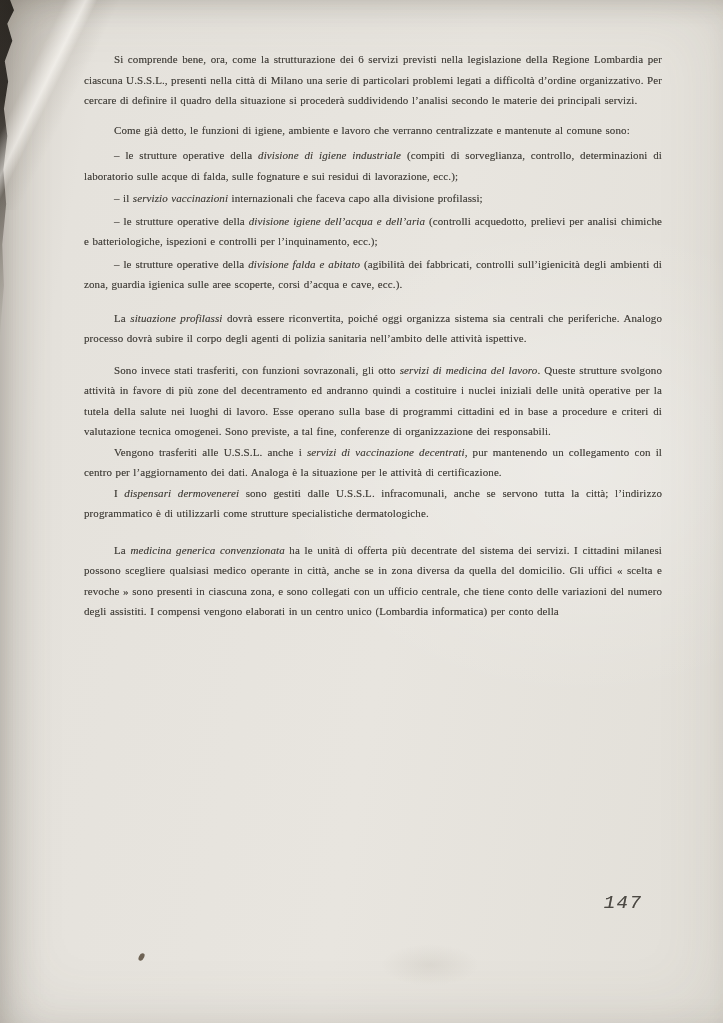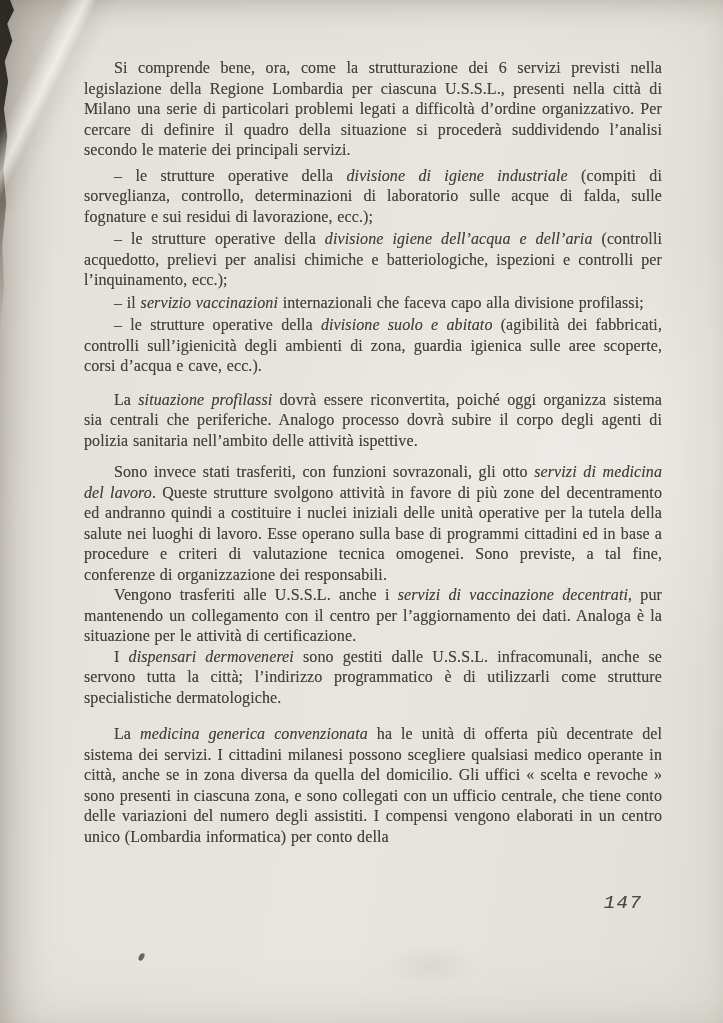--- a/index.html
+++ b/index.html
@@ -54,24 +54,24 @@
       rgba(105,97,85,0.32) 0%,
       rgba(105,97,85,0.16) 28%,
       rgba(252,250,246,0.55) 37%,
       rgba(105,97,85,0.10) 42%,
       transparent 52%);
   }
 
   .text-block {
     position: absolute;
     left: 84px;
-    top: 58px;
+    top: 49px;
     width: 578px;
     color: #45423d;
-    font-size: 16px;
+    font-size: 11px;
     line-height: 20.5px;
     text-align: justify;
     word-spacing: 0.6px;
     letter-spacing: 0.1px;
     text-shadow: 0 0 0.5px rgba(70,65,58,0.55);
   }
   .text-block p {
     margin: 0;
   }
   .text-block p.indent {
@@ -110,24 +110,25 @@
   }
 </style>
 </head>
 <body>
 
 <div class="scan">
   <div class="binding-edge"></div>
   <div class="corner-crease"></div>
   <main class="text-block">
       <p class="indent" style="margin-top: 0px;"><span>Si comprende bene, ora, come la strutturazione dei 6 servizi previsti nella legislazione della Regione Lombardia per ciascuna U.S.S.L., presenti nella città di Milano una serie di particolari problemi legati a difficoltà d’ordine organizzativo. Per cercare di definire il quadro della situazione si procederà suddividendo l’analisi secondo le materie dei principali servizi.</span></p>
+      <p class="indent" style="margin-top: 9px;"><span>Come già detto, le funzioni di igiene, ambiente e lavoro che verranno centralizzate e mantenute al comune sono:</span></p>
       <p class="indent" style="margin-top: 5px;"><span>– le strutture operative della </span><i>divisione di igiene industriale</i><span> (compiti di sorveglianza, controllo, determinazioni di laboratorio sulle acque di falda, sulle fognature e sui residui di lavorazione, ecc.);</span></p>
+      <p class="indent" style="margin-top: 2px;"><span>– il </span><i>servizio vaccinazioni</i><span> internazionali che faceva capo alla divisione profilassi;</span></p>
       <p class="indent" style="margin-top: 2px;"><span>– le strutture operative della </span><i>divisione igiene dell’acqua e dell’aria</i><span> (controlli acquedotto, prelievi per analisi chimiche e batteriologiche, ispezioni e controlli per l’inquinamento, ecc.);</span></p>
-      <p class="indent" style="margin-top: 2px;"><span>– il </span><i>servizio vaccinazioni</i><span> internazionali che faceva capo alla divisione profilassi;</span></p>
-      <p class="indent" style="margin-top: 2px;"><span>– le strutture operative della </span><i>divisione suolo e abitato</i><span> (agibilità dei fabbricati, controlli sull’igienicità degli ambienti di zona, guardia igienica sulle aree scoperte, corsi d’acqua e cave, ecc.).</span></p>
+      <p class="indent" style="margin-top: 2px;"><span>– le strutture operative della </span><i>divisione falda e abitato</i><span> (agibilità dei fabbricati, controlli sull’igienicità degli ambienti di zona, guardia igienica sulle aree scoperte, corsi d’acqua e cave, ecc.).</span></p>
       <p class="indent" style="margin-top: 13px;"><span>La </span><i>situazione profilassi</i><span> dovrà essere riconvertita, poiché oggi organizza sistema sia centrali che periferiche. Analogo processo dovrà subire il corpo degli agenti di polizia sanitaria nell’ambito delle attività ispettive.</span></p>
       <p class="indent" style="margin-top: 11px;"><span>Sono invece stati trasferiti, con funzioni sovrazonali, gli otto </span><i>servizi di medicina del lavoro</i><span>. Queste strutture svolgono attività in favore di più zone del decentramento ed andranno quindi a costituire i nuclei iniziali delle unità operative per la tutela della salute nei luoghi di lavoro. Esse operano sulla base di programmi cittadini ed in base a procedure e criteri di valutazione tecnica omogenei. Sono previste, a tal fine, conferenze di organizzazione dei responsabili.</span></p>
       <p class="indent" style="margin-top: 0px;"><span>Vengono trasferiti alle U.S.S.L. anche i </span><i>servizi di vaccinazione decentrati</i><span>, pur mantenendo un collegamento con il centro per l’aggiornamento dei dati. Analoga è la situazione per le attività di certificazione.</span></p>
       <p class="indent" style="margin-top: 0px;"><span>I </span><i>dispensari dermovenerei</i><span> sono gestiti dalle U.S.S.L. infracomunali, anche se servono tutta la città; l’indirizzo programmatico è di utilizzarli come strutture specialistiche dermatologiche.</span></p>
       <p class="indent" style="margin-top: 16px;"><span>La </span><i>medicina generica convenzionata</i><span> ha le unità di offerta più decentrate del sistema dei servizi. I cittadini milanesi possono scegliere qualsiasi medico operante in città, anche se in zona diversa da quella del domicilio. Gli uffici « scelta e revoche » sono presenti in ciascuna zona, e sono collegati con un ufficio centrale, che tiene conto delle variazioni del numero degli assistiti. I compensi vengono elaborati in un centro unico (Lombardia informatica) per conto della</span></p>
     </main>
   <div class="page-number">147</div>
   <div class="speck"></div>
 </div>
 

